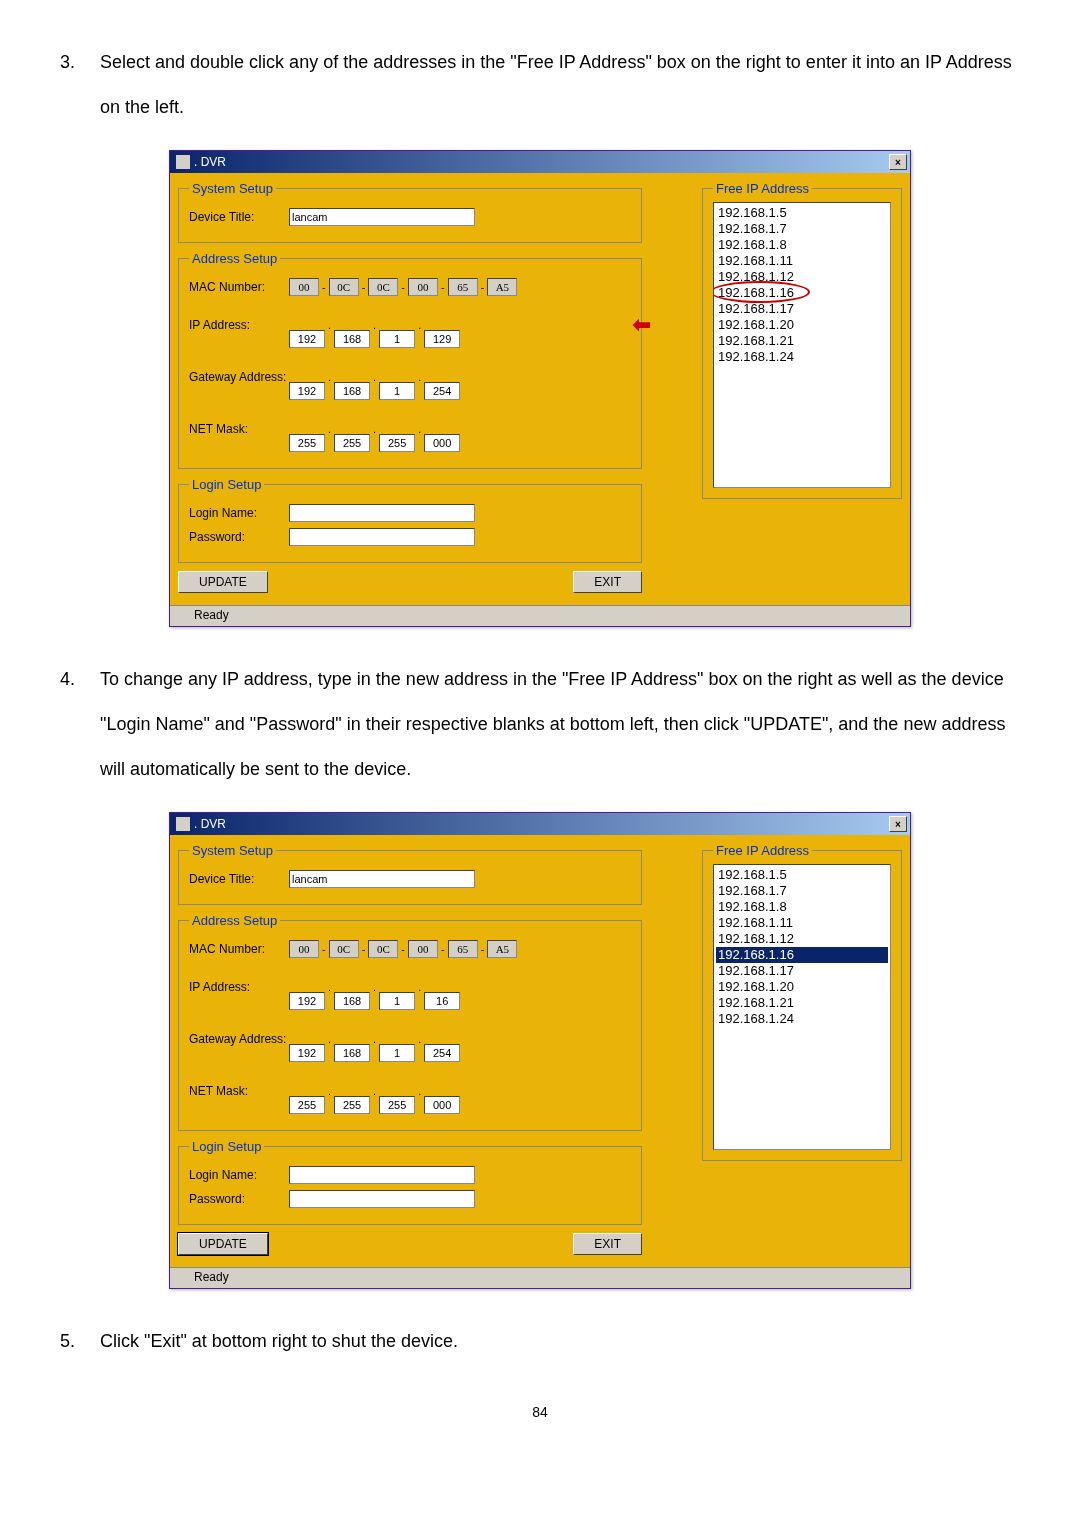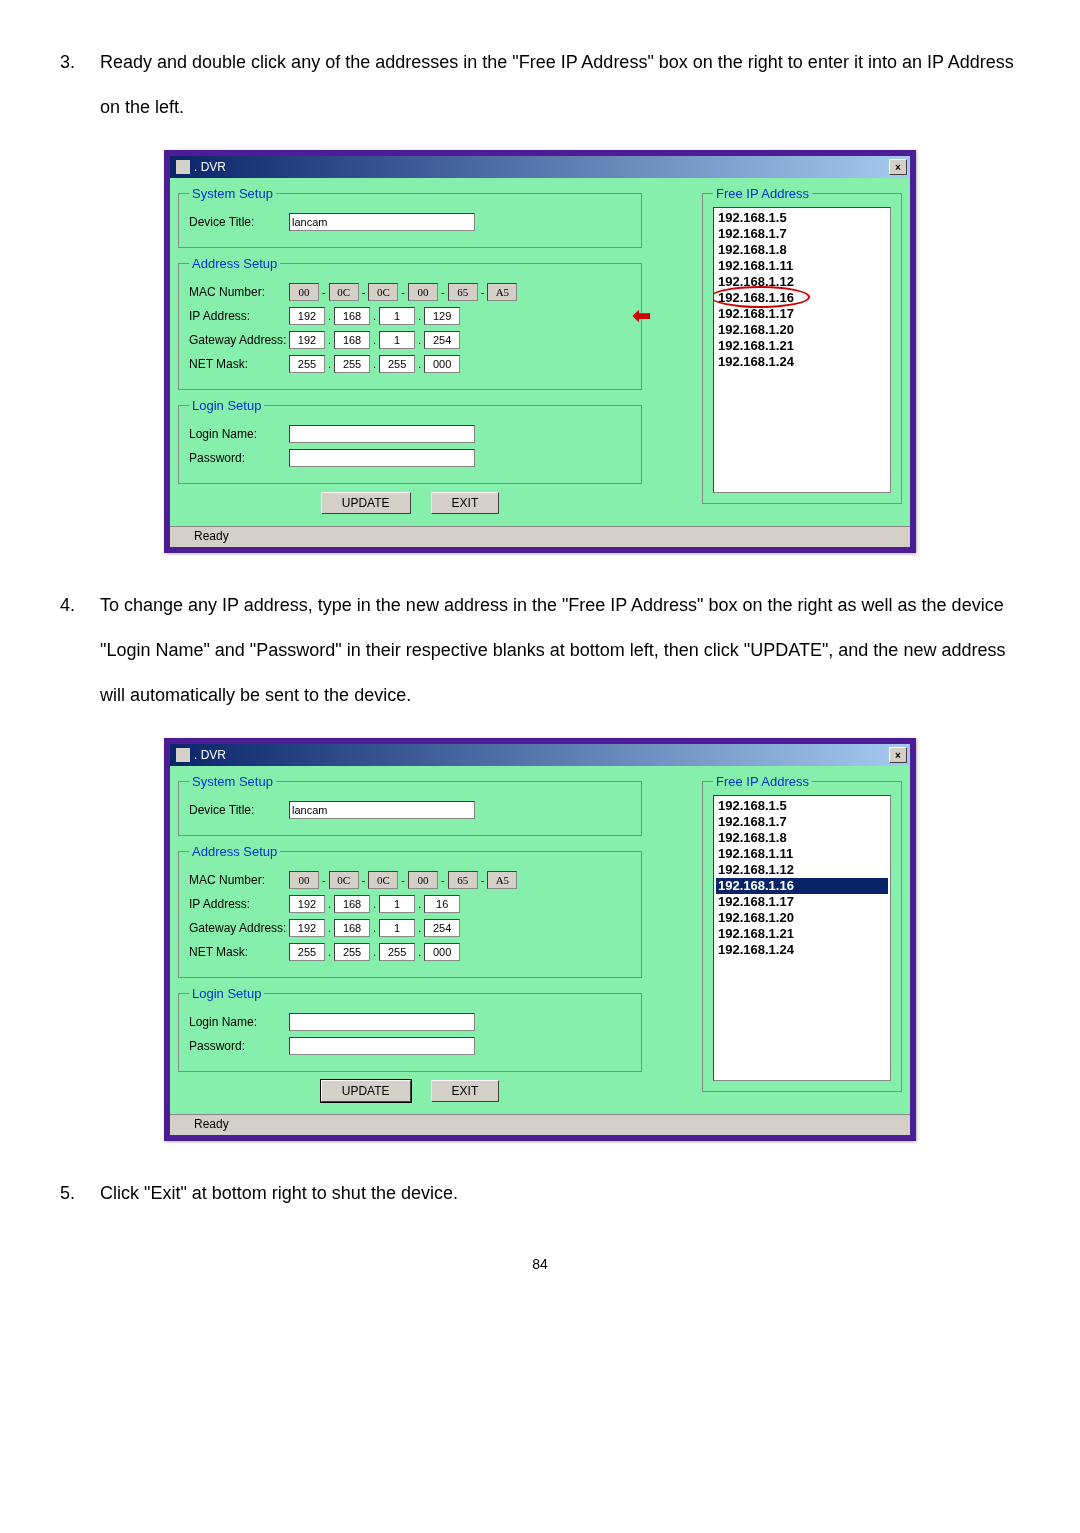--- a/index.html
+++ b/index.html
@@ -24,22 +24,22 @@
   .instruction .text {
     flex: 1;
   }
   .screenshot-wrap {
     display: flex;
     justify-content: center;
     margin: 15px 0 30px 0;
   }
   .window {
     width: 740px;
-    border: 6px solid #4c1d95;
-    background: #86efac;
+    border: 1px solid #4c1d95;
+    background: #eab308;
     box-shadow: 1px 1px 3px rgba(0,0,0,0.3);
   }
   .titlebar {
     background: linear-gradient(to right, #0a246a, #a6caf0);
     color: #fff;
     height: 22px;
     display: flex;
     align-items: center;
     justify-content: space-between;
     padding: 0 3px 0 6px;
@@ -116,20 +116,21 @@
     padding: 0 2px;
     font-family: Arial;
   }
   .win-input.ro {
     background: #d4d0c8;
     font-family: Liberation Serif, serif;
   }
   .oct {
     width: 30px;
     text-align: center;
+    margin-top: 28px;
   }
   .mac {
     width: 24px;
     text-align: center;
   }
   .sep {
     margin: 0 3px;
     font-size: 11px;
   }
   .dot {
@@ -137,21 +138,21 @@
     font-size: 11px;
   }
   .device-title-input {
     width: 180px;
   }
   .login-input {
     width: 180px;
   }
   .btn-row {
     display: flex;
-    justify-content: center;
+    justify-content: space-between;
     gap: 20px;
     margin: 4px 0 4px 0;
   }
   .win-btn {
     background: #d4d0c8;
     border: 1px solid #fff;
     border-right-color: #404040;
     border-bottom-color: #404040;
     padding: 3px 20px;
     font-size: 12px;
@@ -163,21 +164,20 @@
   .ip-listbox {
     background: #fff;
     border: 1px solid #888;
     border-top-color: #404040;
     border-left-color: #404040;
     height: 280px;
     font-size: 13px;
     padding: 2px;
     overflow: hidden;
     position: relative;
-    font-weight: bold;
   }
   .ip-item {
     padding: 0 2px;
     line-height: 16px;
   }
   .ip-item.selected {
     background: #0a246a;
     color: #fff;
   }
   .statusbar {
@@ -201,21 +201,21 @@
     text-align: center;
     font-size: 14px;
     margin-top: 40px;
   }
 </style>
 </head>
 <body>
 
 <div class="instruction">
   <div class="num">3.</div>
-  <div class="text">Ready and double click any of the addresses in the "Free IP Address" box on the right to enter it into an IP Address on the left.</div>
+  <div class="text">Select and double click any of the addresses in the "Free IP Address" box on the right to enter it into an IP Address on the left.</div>
 </div>
 
 <div class="screenshot-wrap">
   <div class="window">
     <div class="titlebar">
       <div class="left">
         <div class="title-icon"></div>
         <span>. DVR</span>
       </div>
       <div class="close-btn">

